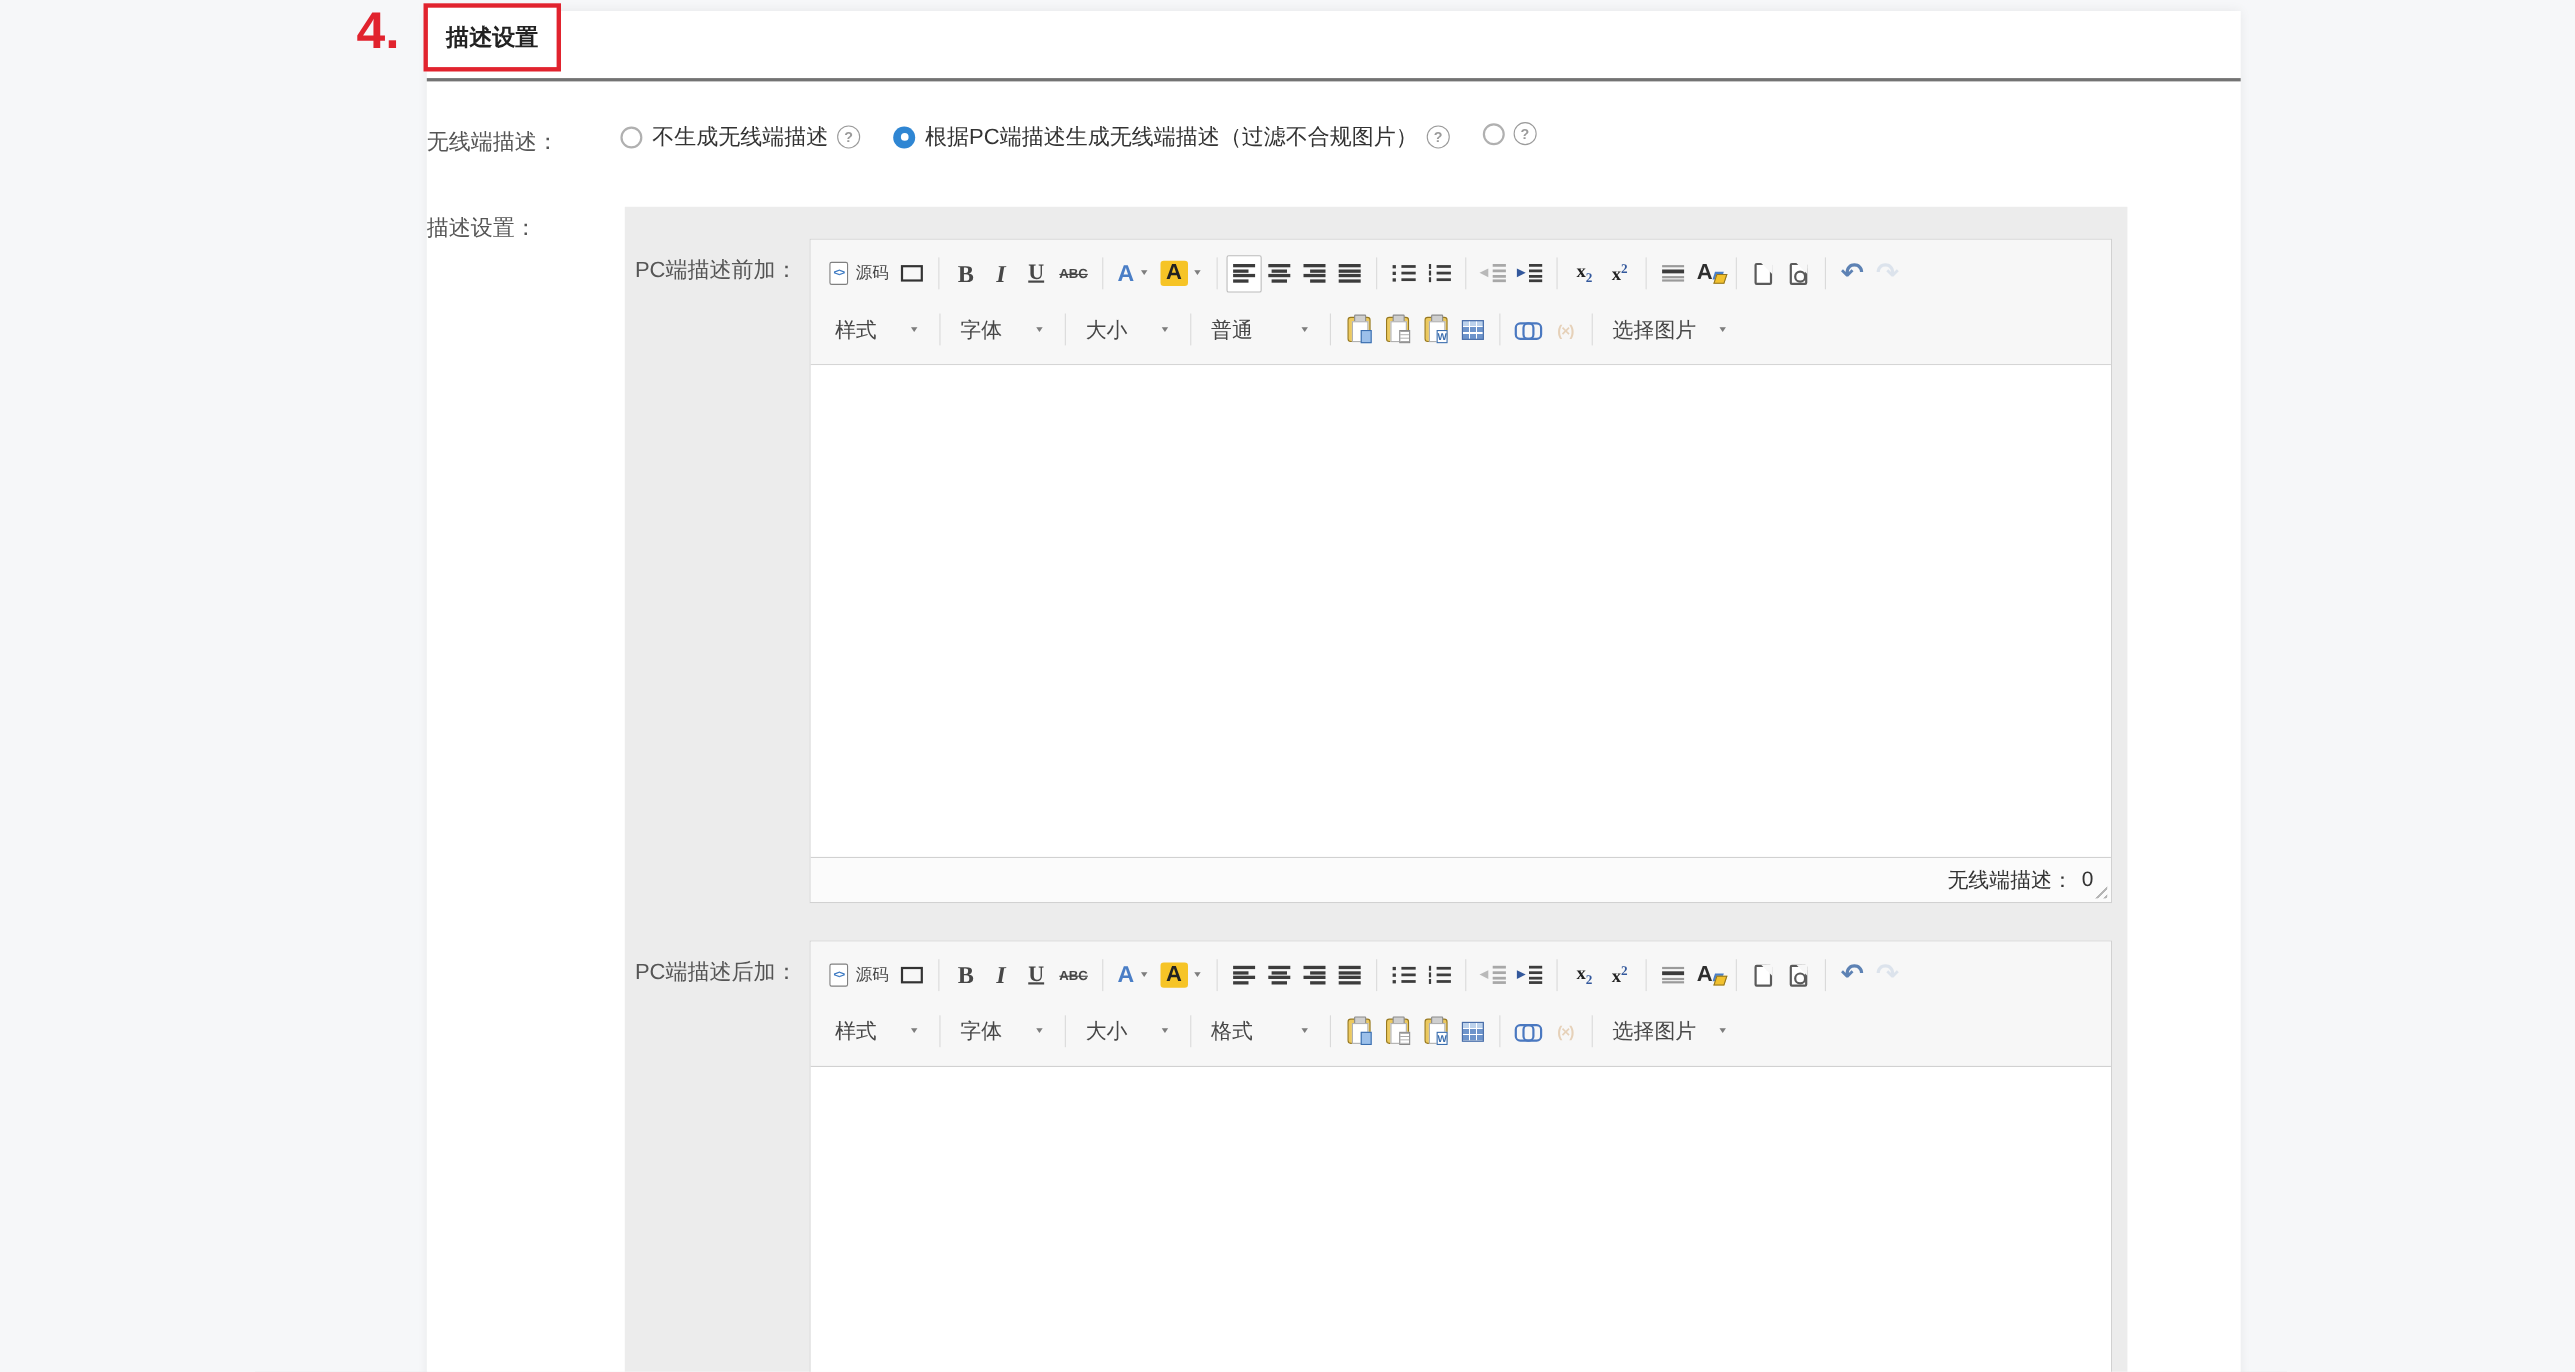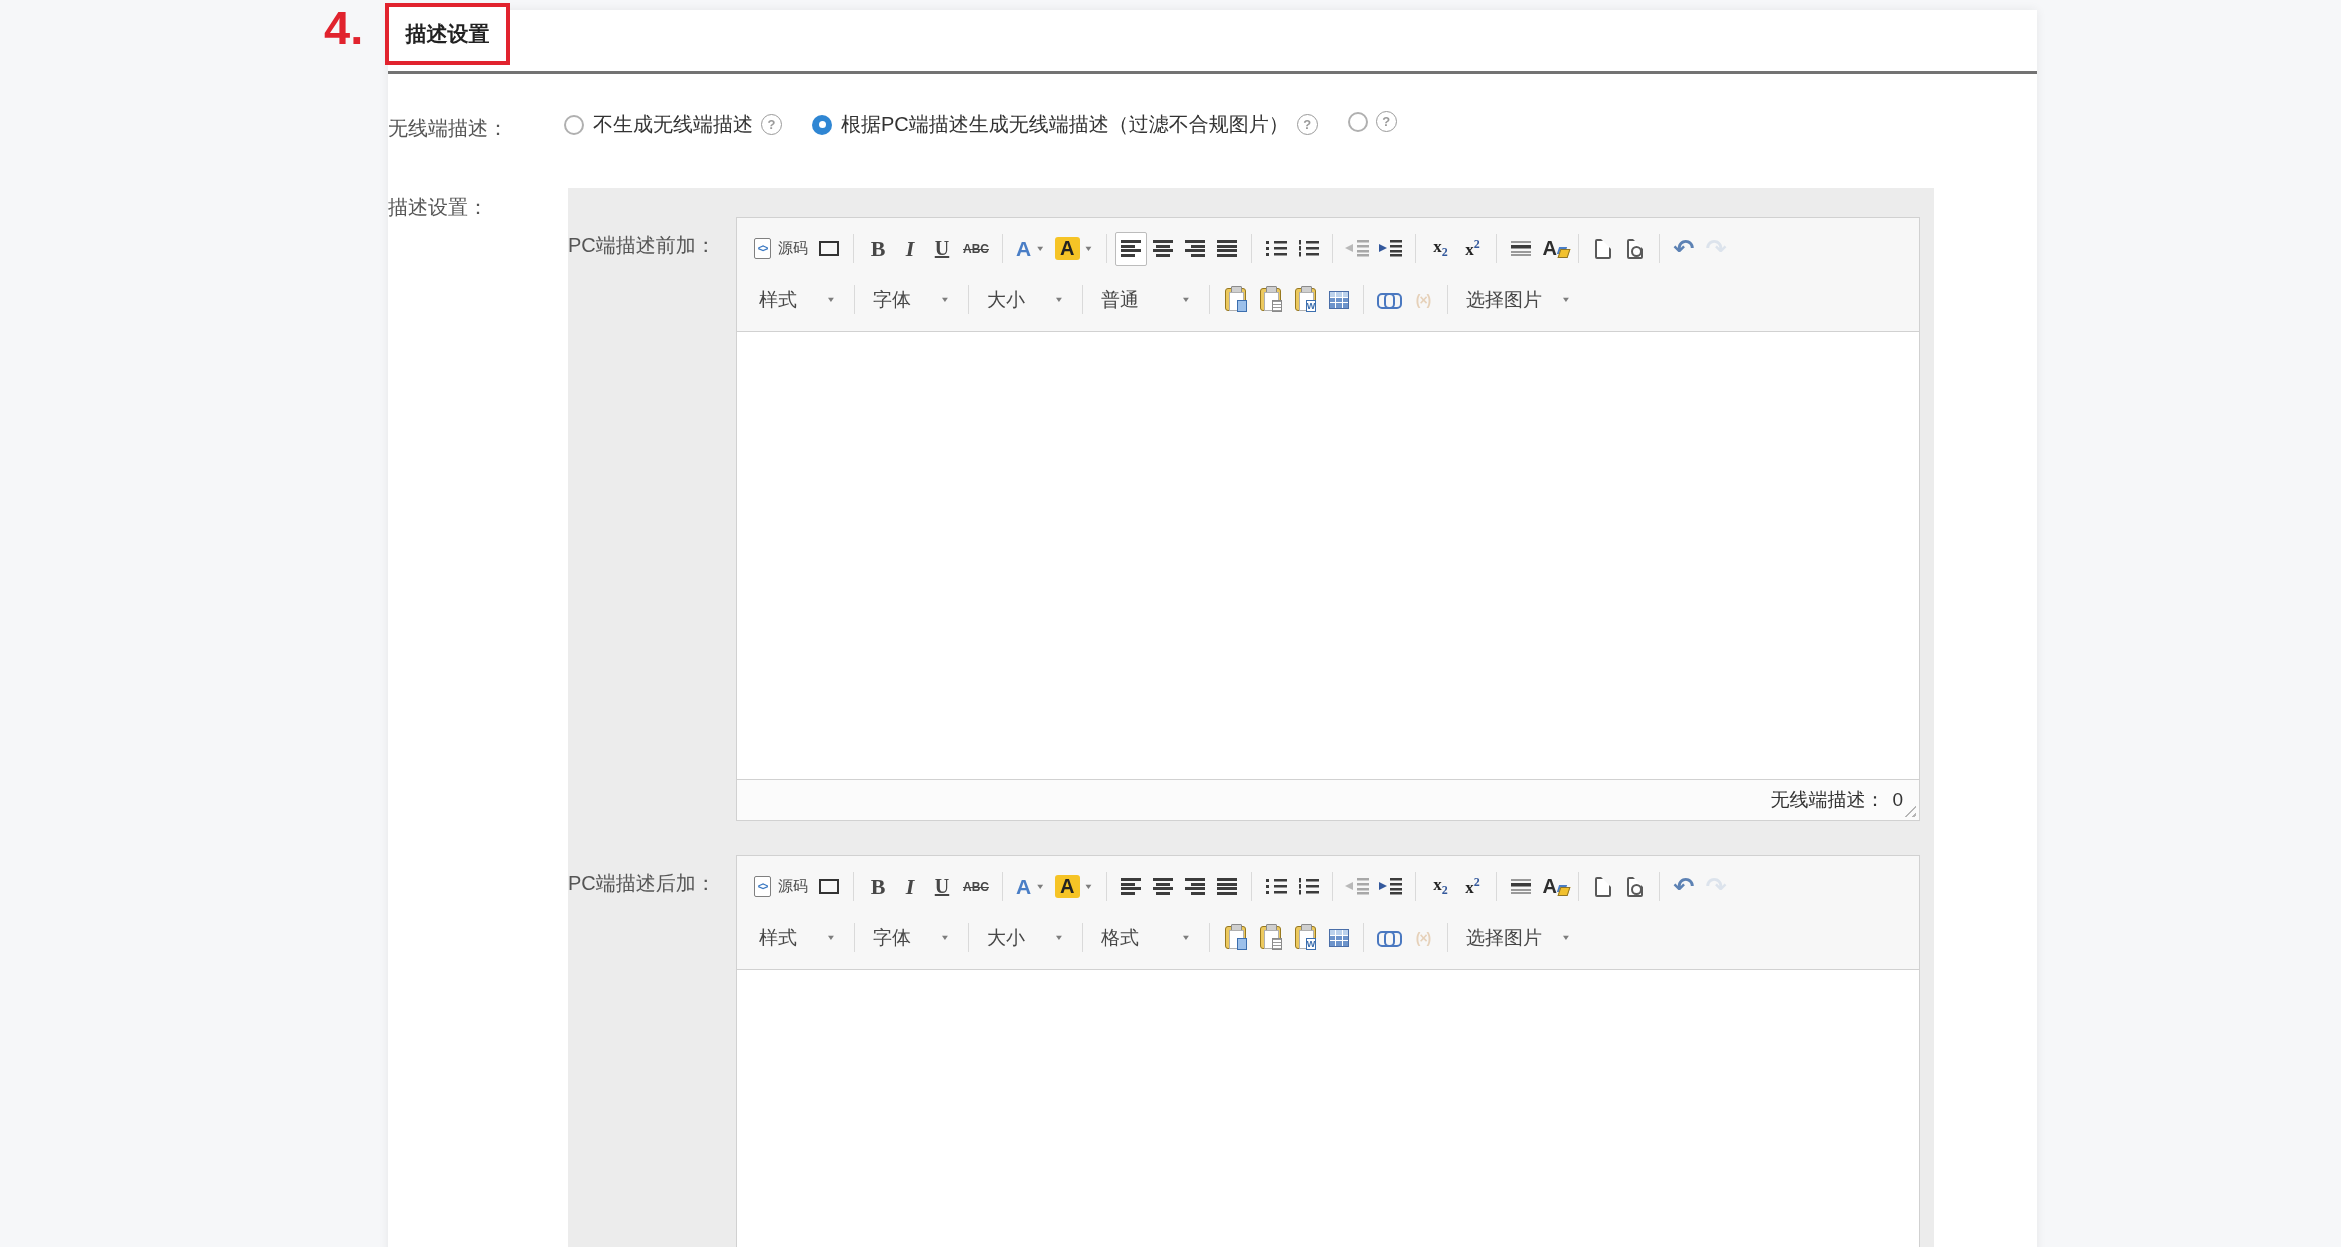--- a/index.html
+++ b/index.html
@@ -20,21 +20,21 @@
   .radio-item{display:flex;align-items:center;margin-right:30px}
   .radio{width:20px;height:20px;border-radius:50%;border:2px solid #b0b0b0;background:#fff;flex:0 0 auto}
   .radio.sel{border:none;background:#2f86d3;position:relative}
   .radio.sel::after{content:"";position:absolute;left:50%;top:50%;width:7px;height:7px;margin:-3.5px 0 0 -3.5px;background:#fff;border-radius:50%}
   .radio-item .lbl{font-size:20px;color:#333;margin-left:9px}
   .help{display:inline-flex;width:21px;height:21px;border:1.5px solid #9a9a9a;border-radius:50%;align-items:center;justify-content:center;font-size:13px;font-weight:bold;color:#9a9a9a;margin-left:8px;flex:0 0 auto}
 
   
   .advanced-label{top:184px;width:170px}
   .gray-panel{position:absolute;left:180px;top:178px;width:1366px;height:1110px;background:#ececec}
-  .ed-label{position:absolute;left:0;width:157px;text-align:left;font-size:20px;color:#555}
+  .ed-label{position:absolute;left:0;width:157px;text-align:right;font-size:20px;color:#555}
 
   
   .editor{position:absolute;left:168px;width:1184px;background:#fff;border:1px solid #d1d1d1;display:flex;flex-direction:column}
   .editor.first{top:29px;height:604px}
   .editor.second{top:667px;height:640px}
   .toolbar{background:#f7f7f7;border-bottom:1px solid #d1d1d1;padding:5px 12px 6px}
   .tb-row{display:flex;align-items:center;height:51px}
   .tbtn{display:inline-flex;align-items:center;justify-content:center;height:34px;min-width:32px;padding:0 4px;color:#474747;border:1px solid transparent;border-radius:2px;cursor:pointer}
   .tbtn.active{background:#fff;border-color:#bcbcbc}
   .tbtn.disabled{opacity:.42}

